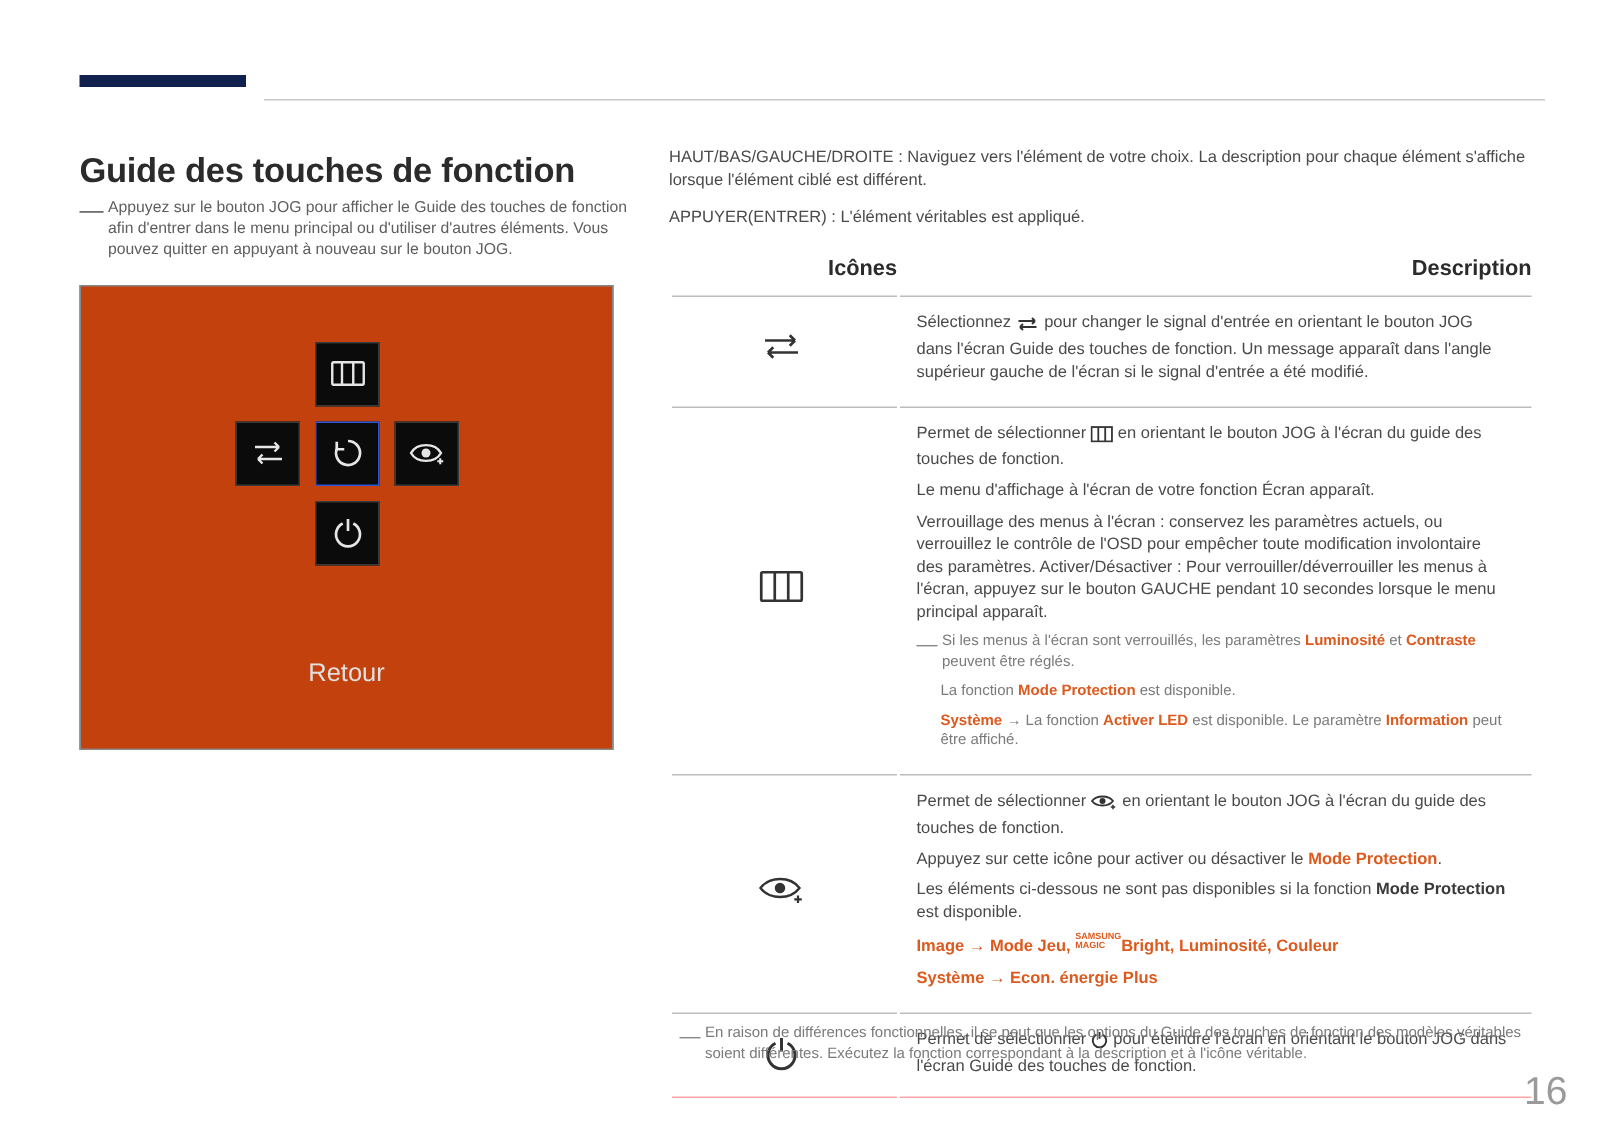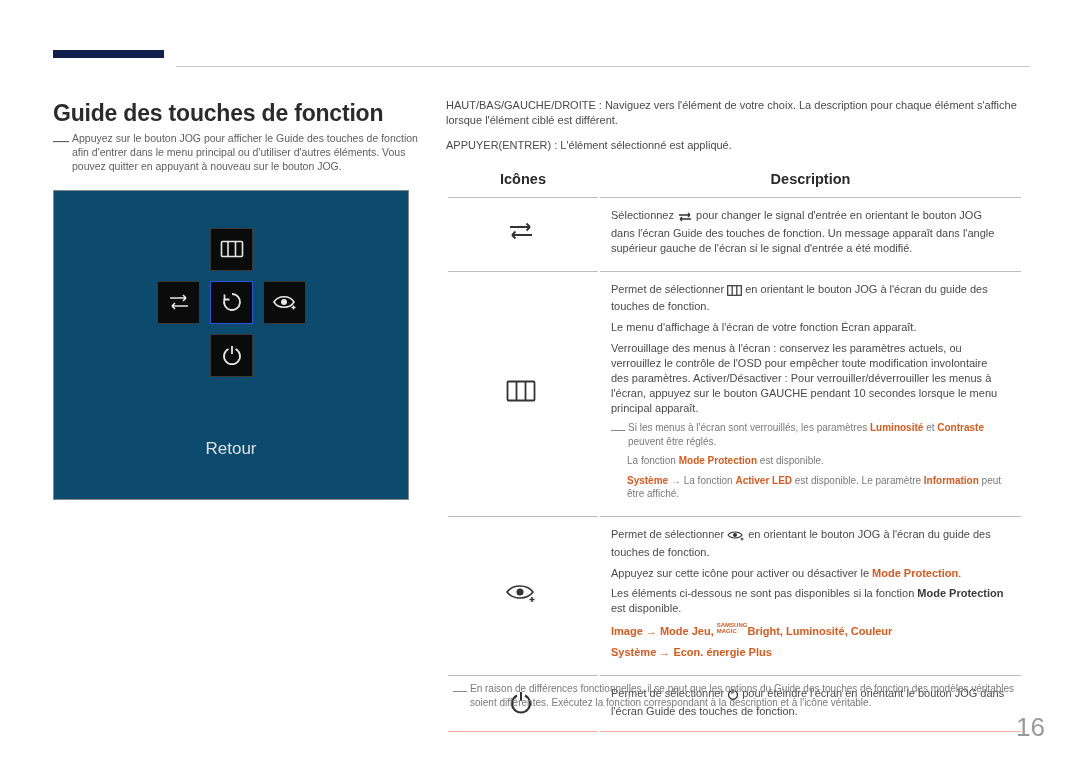--- a/index.html
+++ b/index.html
@@ -6,35 +6,35 @@
   body { font-family: "Segoe UI", Arial, sans-serif; background: #fff; color: #2b2b2b; width: 1080px; height: 763px; font-size: 12px; line-height: 1.35; }
   .topbar { position: absolute; left: 53px; top: 50px; width: 111px; height: 8px; background: #12204e; }
   .hr-top { position: absolute; left: 176px; top: 66px; width: 854px; height: 0; border-top: 1px solid #c8c8c8; }
 
   .col-left { position: absolute; left: 53px; top: 98px; width: 380px; }
   .title { font-size: 23px; font-weight: 600; color: #2b2b2b; margin-bottom: 2px; letter-spacing: -0.2px; }
   .note { font-size: 10.5px; color: #5e5e5e; display: flex; }
   .note .em { font-size: 16px; line-height: 0.6; padding-right: 3px; padding-top: 5px; }
   .note .txt { flex: 1; }
 
-  .panel { margin-top: 16px; width: 356px; height: 310px; border: 1px solid #888; background: #0c4a6e; position: relative; }
+  .panel { margin-top: 16px; width: 356px; height: 310px; border: 1px solid #888; background: #c2410c; position: relative; }
   .btn { position: absolute; width: 43px; height: 43px; border: 1px solid #3a3a3a; display: flex; align-items: center; justify-content: center; background: #0b0b0b; }
   .btn.sel { border: 1.5px solid #2b56d8; }
   .btn svg { stroke: #e6e6e6; fill: none; }
   .btn-top   { left: 156px; top: 37px; }
   .btn-left  { left: 103px; top: 90px; }
   .btn-mid   { left: 156px; top: 90px; }
   .btn-right { left: 209px; top: 90px; }
   .btn-bot   { left: 156px; top: 143px; }
   .retour { position: absolute; width: 100%; text-align: center; bottom: 38px; color: #e0e0e0; font-size: 17px; font-weight: 300; }
 
   .col-right { position: absolute; left: 446px; top: 98px; width: 577px; }
   .intro p { font-size: 11px; color: #4a4a4a; margin-bottom: 10px; }
   .tbl { width: 100%; }
-  .tbl th { text-align: center; font-size: 14.5px; font-weight: 600; padding: 5px 0 6px; }
+  .tbl th { text-align: right; font-size: 14.5px; font-weight: 600; padding: 5px 0 6px; }
   .th-icon { width: 150px; }
   .tbl td { vertical-align: middle; padding: 7px 4px 7px 0; border-top: 1px solid #bdbdbd; }
   .tbl tr:last-child td { border-bottom: 1px solid #fca5a5; }
   .td-icon { width: 150px; text-align: center; vertical-align: middle; }
   .td-icon svg { display: inline-block; }
   .desc { font-size: 11px; color: #4a4a4a; }
   .desc p, .desc div { margin: 3px 11px 6px; }
   .desc .subnote { font-size: 10px; color: #7a7a7a; display: flex; }
   .desc .subnote .em { font-size: 14px; line-height: 0.7; padding-right: 3px; padding-top: 4px; color: #888; }
   .desc .subnote span.txt { flex: 1; }
@@ -94,21 +94,21 @@
         <line x1="11" y1="2" x2="11" y2="10" stroke-width="1.8"></line>
       </svg>
     </div>
     <div class="retour">Retour</div>
   </div>
 </div>
 
 <div class="col-right">
   <div class="intro">
     <p>HAUT/BAS/GAUCHE/DROITE : Naviguez vers l'élément de votre choix. La description pour chaque élément s'affiche lorsque l'élément ciblé est différent.</p>
-    <p>APPUYER(ENTRER) : L'élément sélectionné est appliqué.</p>
+    <p>APPUYER(ENTRER) : L'élément véritables est appliqué.</p>
   </div>
 
   <table class="tbl">
     <tbody>
         <tr>
       <th class="th-icon">Icônes</th>
       <th>Description</th>
     </tr>
 
     <tr>

